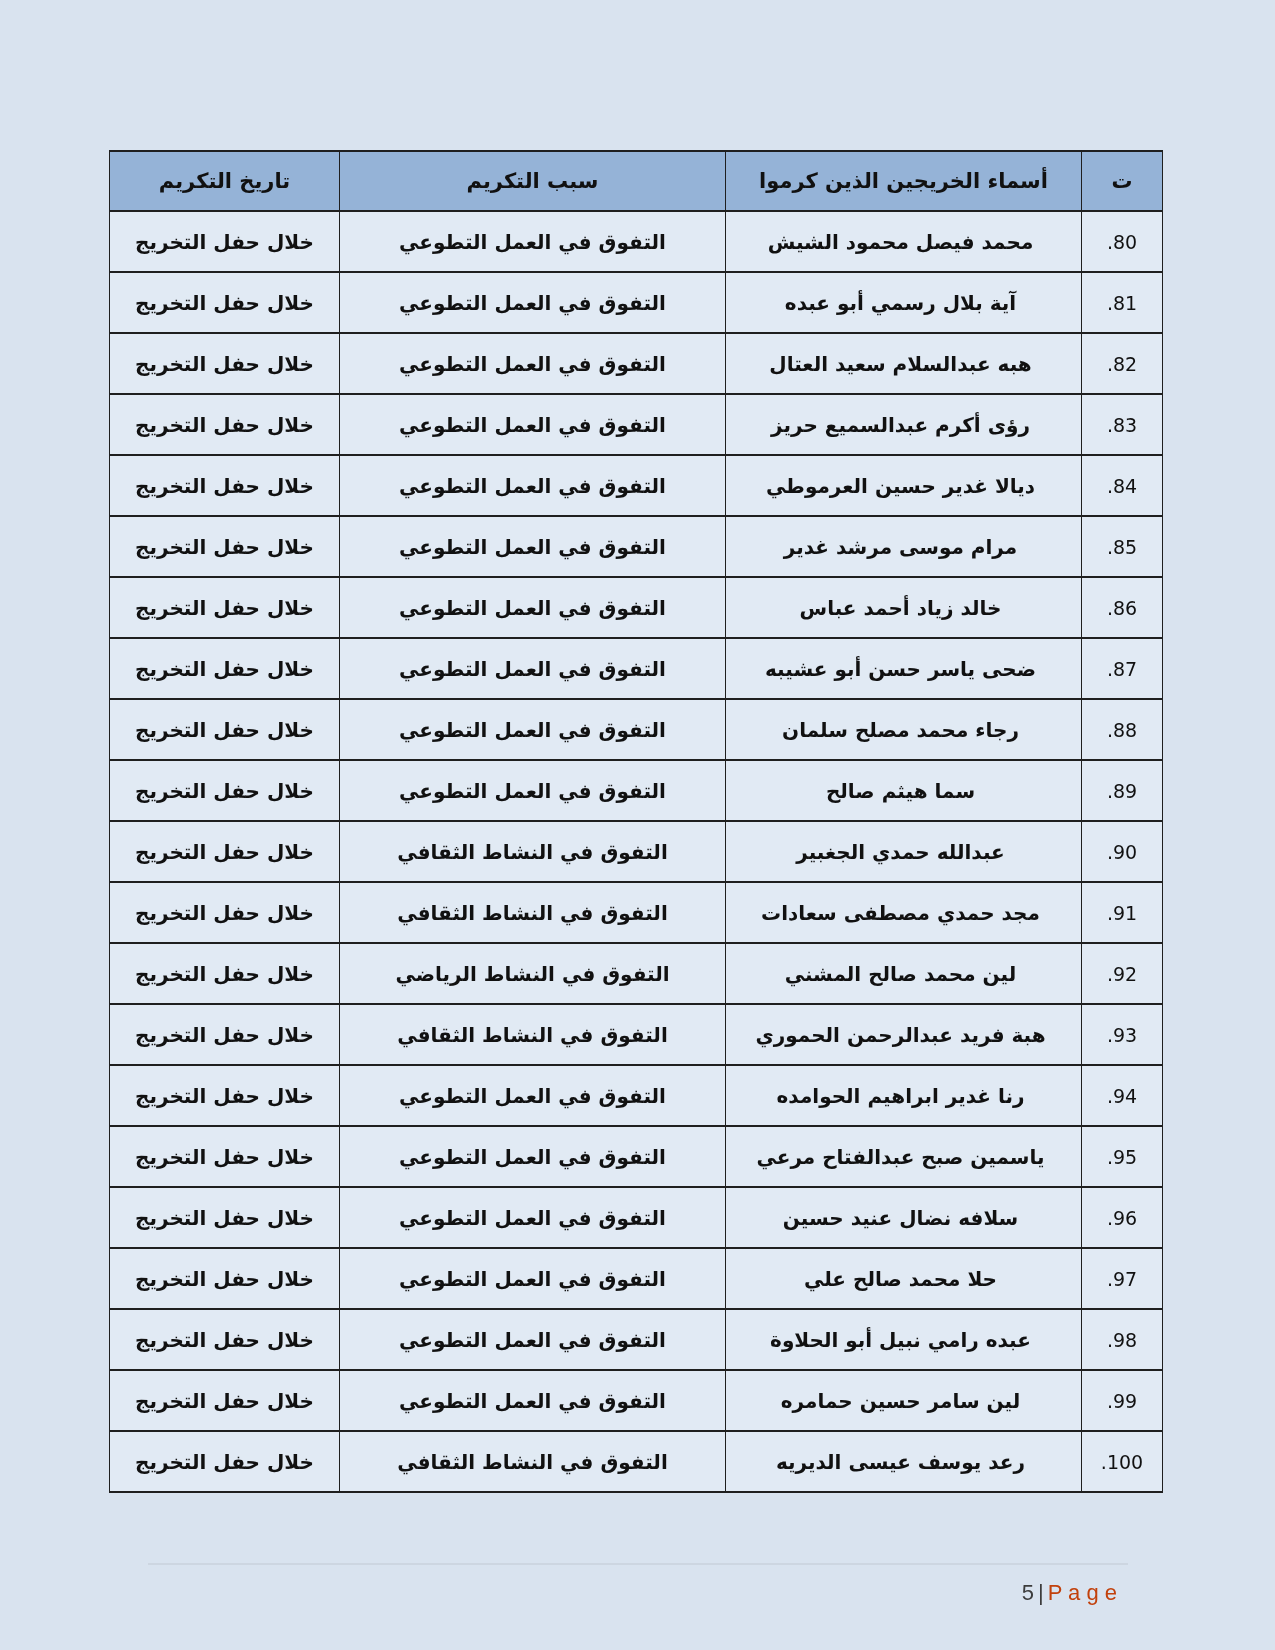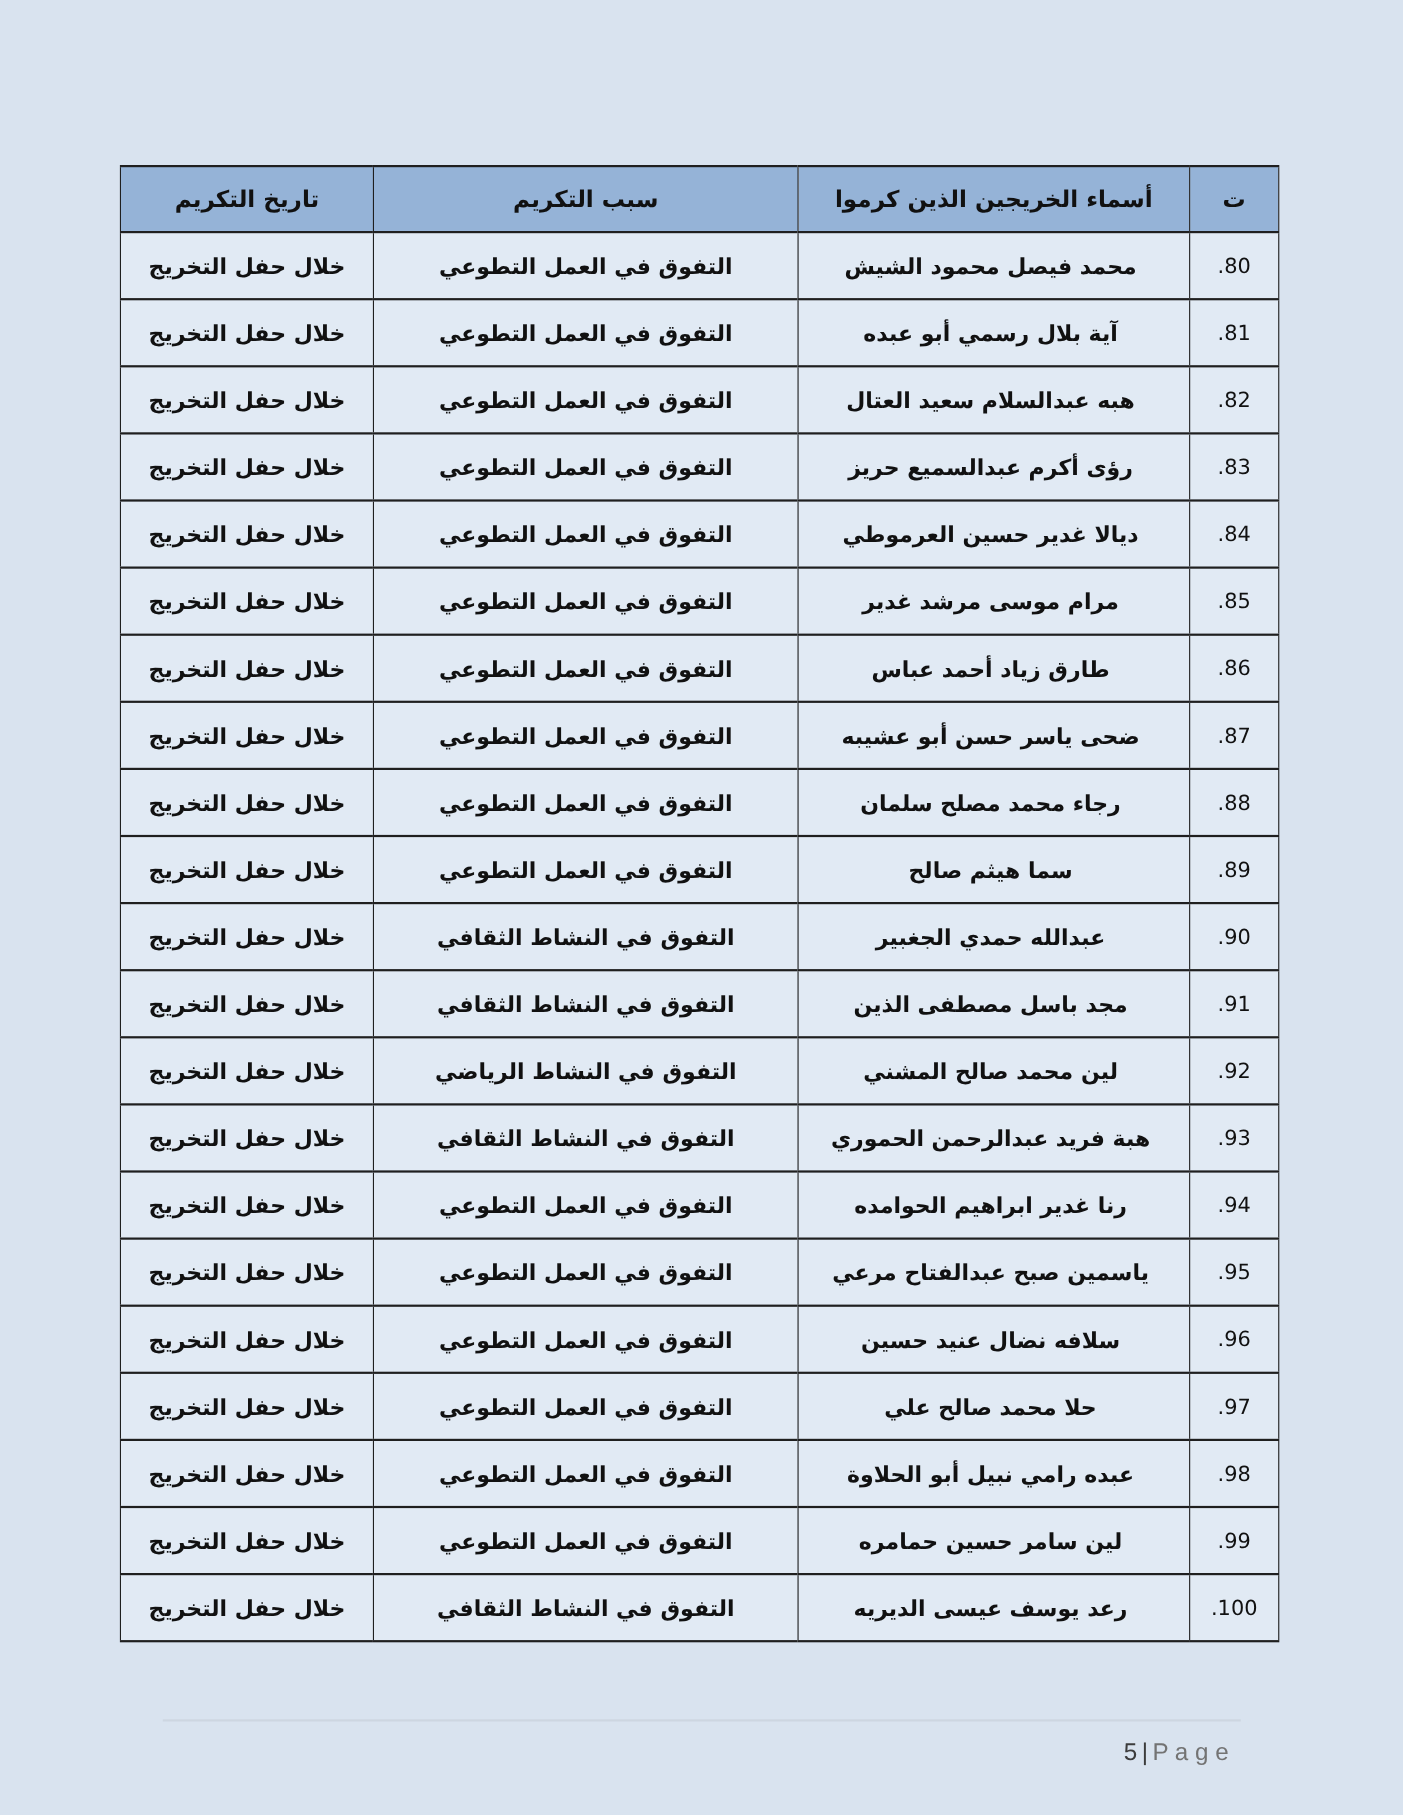--- a/index.html
+++ b/index.html
@@ -48,21 +48,21 @@
     width:980px;height:2px;
     background:#cdd6e1;
   }
   .footer{
     position:absolute;top:1580px;right:158px;
     direction:ltr;
     font-size:22px;
     color:#3c3c3c;
     font-family:"Liberation Sans", sans-serif;
   }
-  .footer .page-word{color:#737373;}
+  .footer .page-word{color:#c2410c;}
   .footer .sep{color:#3c3c3c;padding:0 4px;}
 </style>
 </head>
 <body>
 
 <div class="page">
 
   <table class="honor">
     <colgroup>
       <col class="c-num">
@@ -110,21 +110,21 @@
           <td class="cell-date">خلال حفل التخريج</td>
         </tr>
         <tr>
           <td class="cell-num">85.</td>
           <td class="cell-name">مرام موسى مرشد غدير</td>
           <td class="cell-reason">التفوق في العمل التطوعي</td>
           <td class="cell-date">خلال حفل التخريج</td>
         </tr>
         <tr>
           <td class="cell-num">86.</td>
-          <td class="cell-name">طارق زياد أحمد عباس</td>
+          <td class="cell-name">خالد زياد أحمد عباس</td>
           <td class="cell-reason">التفوق في العمل التطوعي</td>
           <td class="cell-date">خلال حفل التخريج</td>
         </tr>
         <tr>
           <td class="cell-num">87.</td>
           <td class="cell-name">ضحى ياسر حسن أبو عشيبه</td>
           <td class="cell-reason">التفوق في العمل التطوعي</td>
           <td class="cell-date">خلال حفل التخريج</td>
         </tr>
         <tr>
@@ -140,21 +140,21 @@
           <td class="cell-date">خلال حفل التخريج</td>
         </tr>
         <tr>
           <td class="cell-num">90.</td>
           <td class="cell-name">عبدالله حمدي الجغبير</td>
           <td class="cell-reason">التفوق في النشاط الثقافي</td>
           <td class="cell-date">خلال حفل التخريج</td>
         </tr>
         <tr>
           <td class="cell-num">91.</td>
-          <td class="cell-name">مجد باسل مصطفى الذين</td>
+          <td class="cell-name">مجد حمدي مصطفى سعادات</td>
           <td class="cell-reason">التفوق في النشاط الثقافي</td>
           <td class="cell-date">خلال حفل التخريج</td>
         </tr>
         <tr>
           <td class="cell-num">92.</td>
           <td class="cell-name">لين محمد صالح المشني</td>
           <td class="cell-reason">التفوق في النشاط الرياضي</td>
           <td class="cell-date">خلال حفل التخريج</td>
         </tr>
         <tr>

